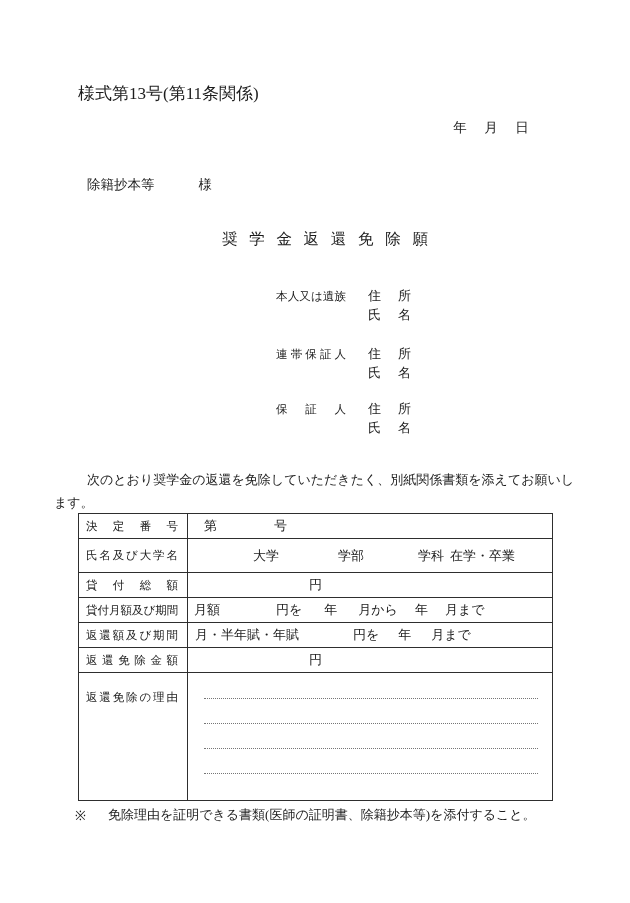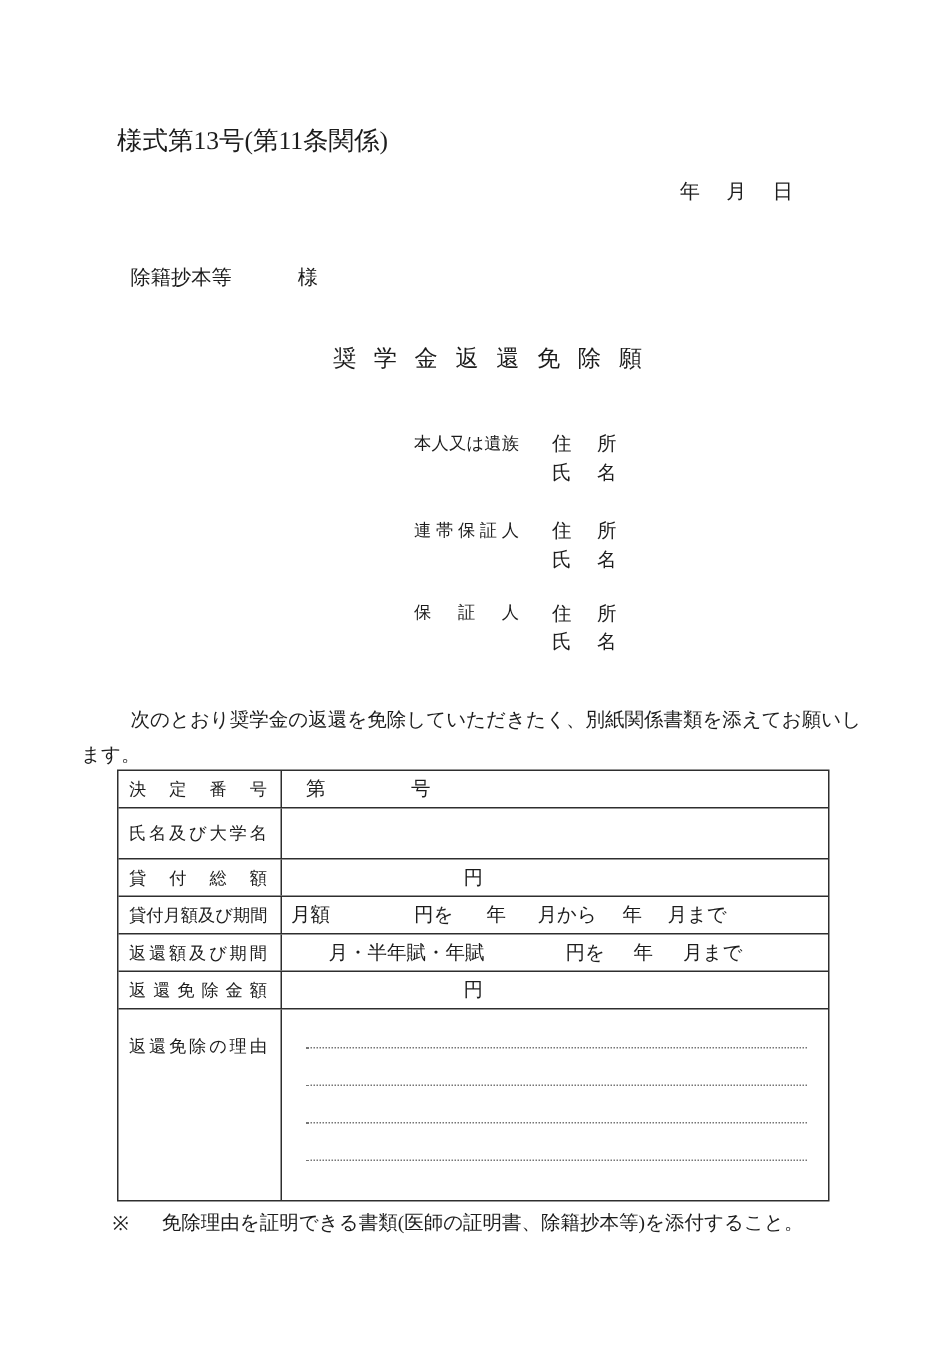--- a/index.html
+++ b/index.html
@@ -155,20 +155,26 @@
       <div class="jchars">
           <span>氏</span>
           <span>名</span>
           <span>及</span>
           <span>び</span>
           <span>大</span>
           <span>学</span>
           <span>名</span>
         </div>
     </div>
+    <div class="tvalue">
+      <span style="margin-left:65px;">大学</span>
+      <span style="margin-left:59px;">学部</span>
+      <span style="margin-left:54px;">学科</span>
+      <span style="margin-left:6px;">在学・卒業</span>
+    </div>
   </div>
 
   <div class="trow r3">
     <div class="tlabel">
       <div class="jchars">
           <span>貸</span>
           <span>付</span>
           <span>総</span>
           <span>額</span>
         </div>
@@ -207,21 +213,21 @@
           <span>返</span>
           <span>還</span>
           <span>額</span>
           <span>及</span>
           <span>び</span>
           <span>期</span>
           <span>間</span>
         </div>
     </div>
     <div class="tvalue">
-      <span style="margin-left:31px;">月・半年賦・年賦</span>
+      <span style="margin-left:7px;">月・半年賦・年賦</span>
       <span style="margin-left:54px;">円を</span>
       <span style="margin-left:19px;">年</span>
       <span style="margin-left:20px;">月まで</span>
     </div>
   </div>
 
   <div class="trow r6">
     <div class="tlabel">
       <div class="jchars">
           <span>返</span>

